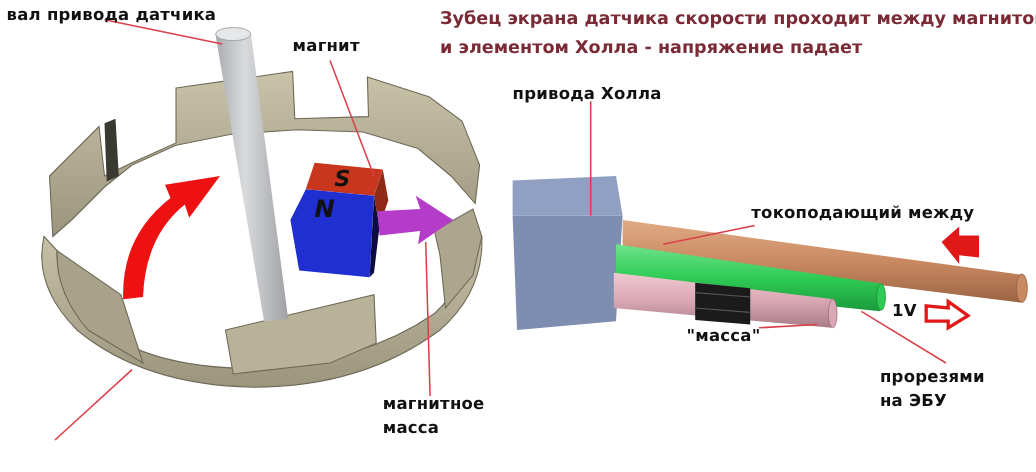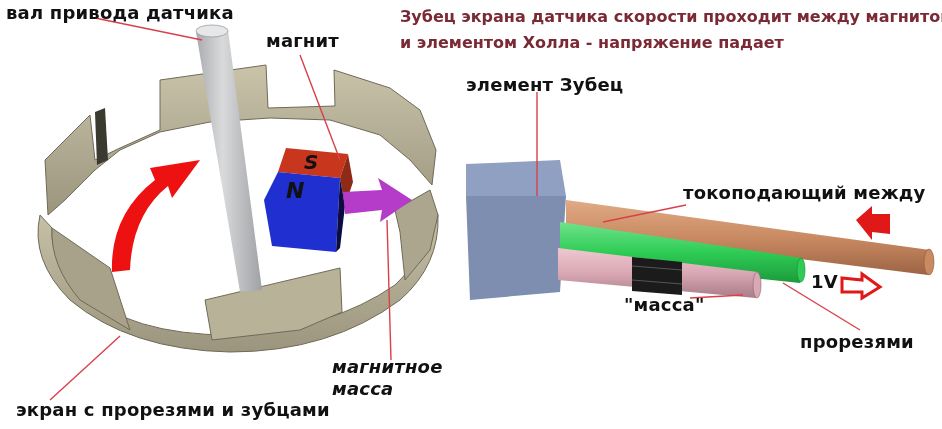--- a/index.html
+++ b/index.html
@@ -1,19 +1,19 @@
 <!DOCTYPE html>
 <html><head>
 <meta charset="utf-8">
 <style>
   html, body { margin:0; padding:0; background:#ffffff; }
   body { width:942px; height:429px; position:relative; overflow:hidden; font-family:"DejaVu Sans", sans-serif; }
   .stage { position:absolute; left:0; top:0; width:942px; height:429px; }
   svg.art { position:absolute; left:0; top:0; }
-  .lbl { position:absolute; font-family:"DejaVu Sans", sans-serif; font-weight:bold; color:#111; font-size:18px; line-height:18px; white-space:nowrap; letter-spacing:0.2px; }
+  .lbl { position:absolute; font-family:"DejaVu Sans", sans-serif; font-weight:bold; color:#111; font-size:15px; line-height:18px; white-space:nowrap; letter-spacing:0.2px; }
   .title { position:absolute; font-family:"DejaVu Sans", sans-serif; font-weight:bold; font-size:16px; line-height:26px; white-space:nowrap; }
   .multi { white-space:normal; }
   .multi span { display:block; }
 </style>
 </head>
 <body>
 
 <div class="stage">
 
   <svg class="art" width="942" height="429" viewBox="0 0 942 429">
@@ -105,32 +105,32 @@
     </g>
   </svg>
 
   <div class="title" style="left:400px; top:4px;">
     <div style="color:#7a2a35;">Зубец экрана датчика скорости проходит между магнитом</div>
     <div style="color:#7a2a35;">и элементом Холла - напряжение падает</div>
   </div>
 
   <div class="lbl" style="left:6px; top:4px;">вал привода датчика</div>
   <div class="lbl" style="left:266px; top:32px;">магнит</div>
-  <div class="lbl" style="left:466px; top:76px;">элемент Зубец</div>
+  <div class="lbl" style="left:466px; top:76px;">привода Холла</div>
   <div class="lbl" style="left:683px; top:184px;">токоподающий между</div>
   <div class="lbl" style="left:943px; top:220px;">12V</div>
   <div class="lbl" style="left:811px; top:273px;">1V</div>
   <div class="lbl" style="left:624px; top:296px;">"масса"</div>
 
-  <div class="lbl multi" style="left:332px; top:356px; line-height:22px;font-style:italic;">
+  <div class="lbl multi" style="left:348px; top:356px; line-height:22px;">
     <span>магнитное</span>
     <span>масса</span>
   </div>
 
   <div class="lbl multi" style="left:800px; top:331px; line-height:22px;">
     <span>прорезями</span>
+    <span>на ЭБУ</span>
   </div>
 
-  <div class="lbl" style="left:16px; top:401px;">экран с прорезями и зубцами</div>
 
   <div style="position:absolute; left:304px; top:150px; font:italic bold 20px 'DejaVu Sans', sans-serif; color:#111;">S</div>
   <div style="position:absolute; left:286px; top:178px; font:italic bold 22px 'DejaVu Sans', sans-serif; color:#111;">N</div>
 </div>
 
 </body></html>

